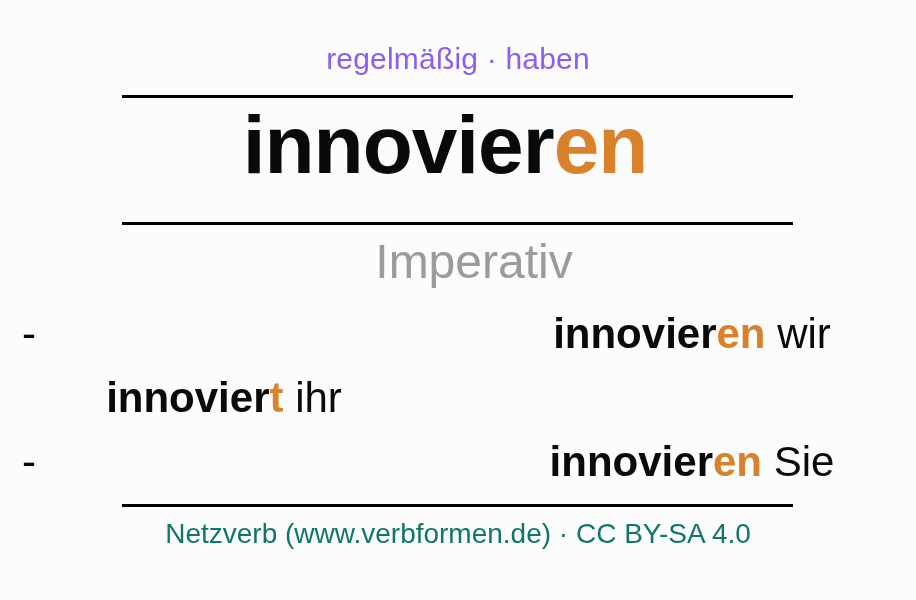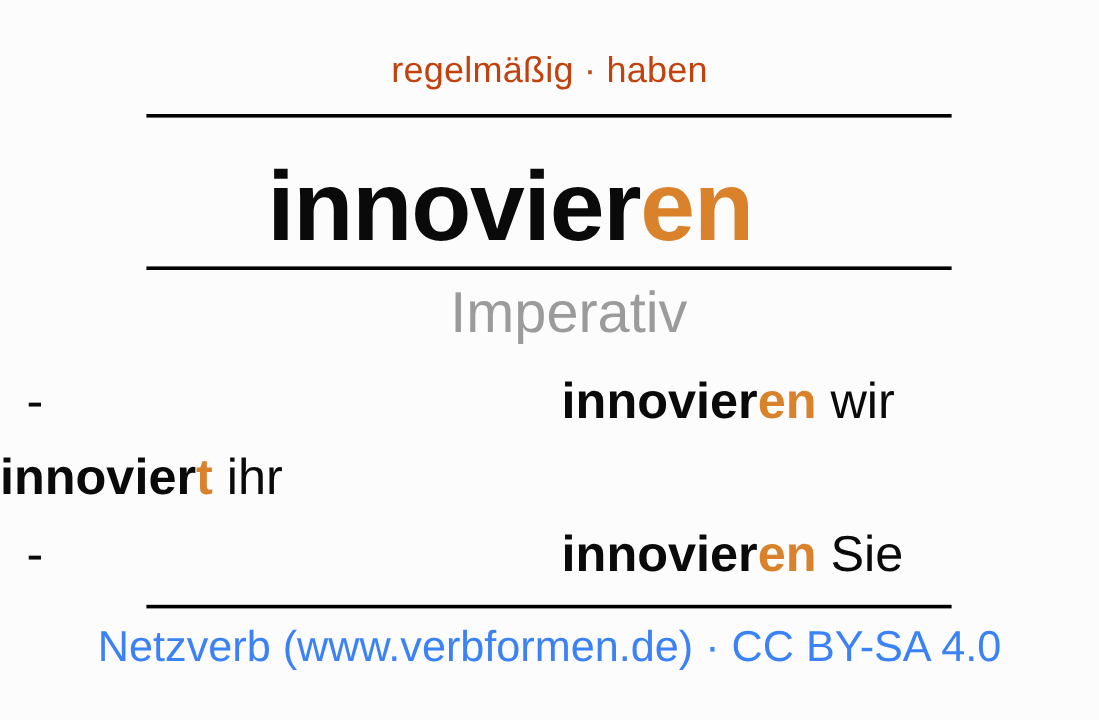--- a/index.html
+++ b/index.html
@@ -24,21 +24,21 @@
   }
 
   
   .subtitle {
     position: absolute;
     top: 42px;
     left: 0;
     width: 916px;
     text-align: center;
     font-size: 30px;
-    color: #c2410c;
+    color: #8b5cf6;
     letter-spacing: 0.2px;
     white-space: nowrap;
   }
 
   
   .rule {
     position: absolute;
     left: 122px;
     width: 671px;
     height: 0;
@@ -49,23 +49,24 @@
   .rule-bottom { top: 504px; }
 
   
   .verb-title {
     position: absolute;
     top: 104px;
     left: 0;
     width: 756px;
     height: 110px;
     display: flex;
-    align-items: flex-end;
+    align-items: flex-start;
     justify-content: center;
     white-space: nowrap;
+    padding-left: 20px;
   }
   .flag {
     width: 72px;
     height: 72px;
     border-radius: 50%;
     overflow: hidden;
     flex: none;
     margin-right: 22px;
     position: relative;
     top: 2px;
@@ -121,42 +122,43 @@
   .col-left {
     width: 468px;
     padding-left: 22px;
     box-sizing: border-box;
     white-space: nowrap;
   }
   .col-right {
     width: 448px;
     box-sizing: border-box;
     white-space: nowrap;
+    text-align: center;
   }
 
   .form {
     font-size: 42px;
     line-height: 1;
     color: #0a0a0a;
     white-space: nowrap;
   }
   .form .stem    { font-weight: bold; color: #0a0a0a; }
   .form .ending  { font-weight: bold; color: #d9822b; }
   .form .pronoun { font-weight: normal; color: #0a0a0a; }
   .form.empty    { font-weight: normal; color: #0a0a0a; font-size: 42px; }
 
   
   .footer {
     position: absolute;
     top: 518px;
     left: 0;
     width: 916px;
     text-align: center;
-    font-size: 36px;
-    color: #3b82f6;
+    font-size: 28px;
+    color: #0f766e;
     white-space: nowrap;
   }
 </style>
 </head>
 <body>
 
 <div class="card">
 
   <div class="subtitle">regelmäßig · haben</div>
 

